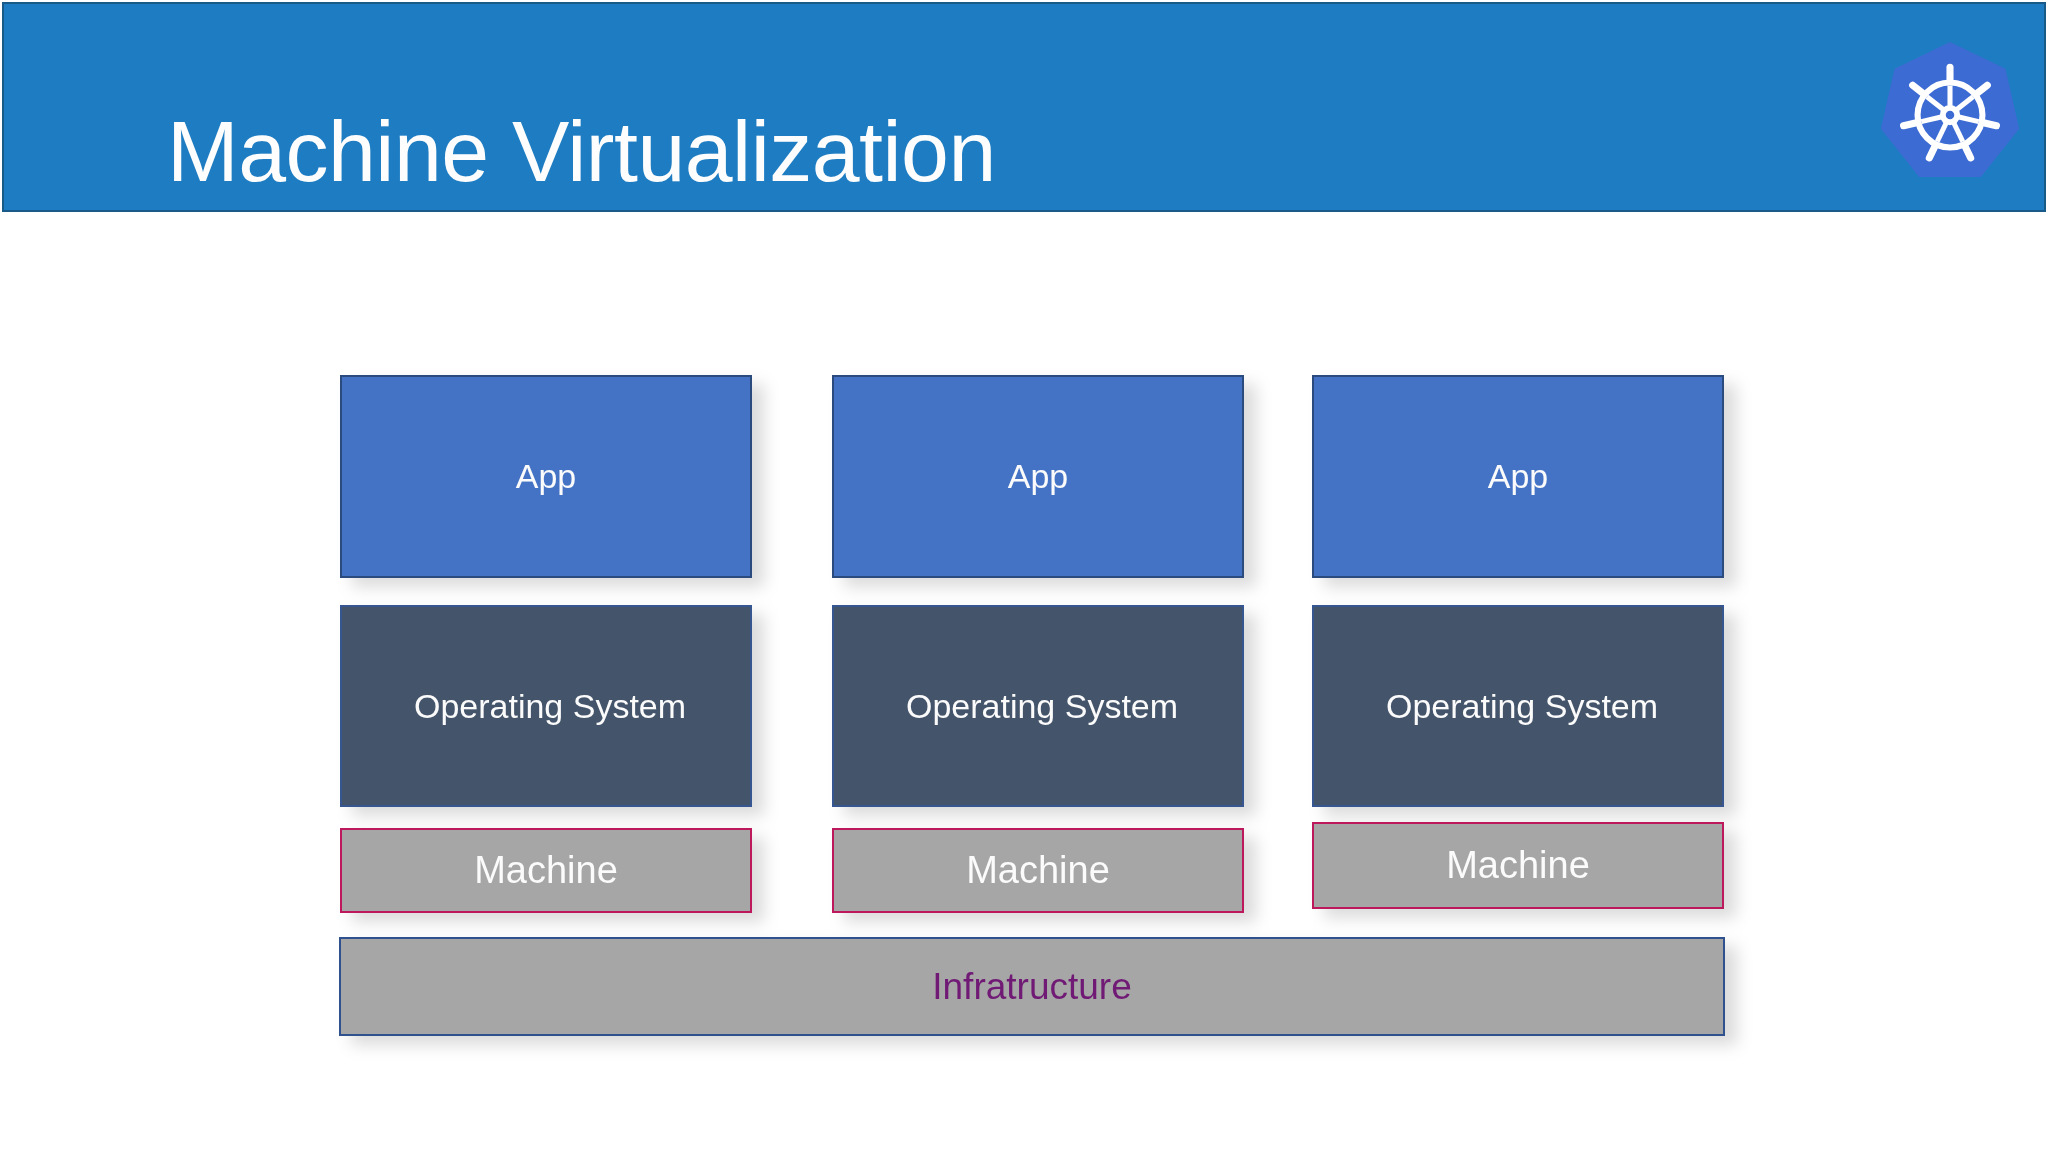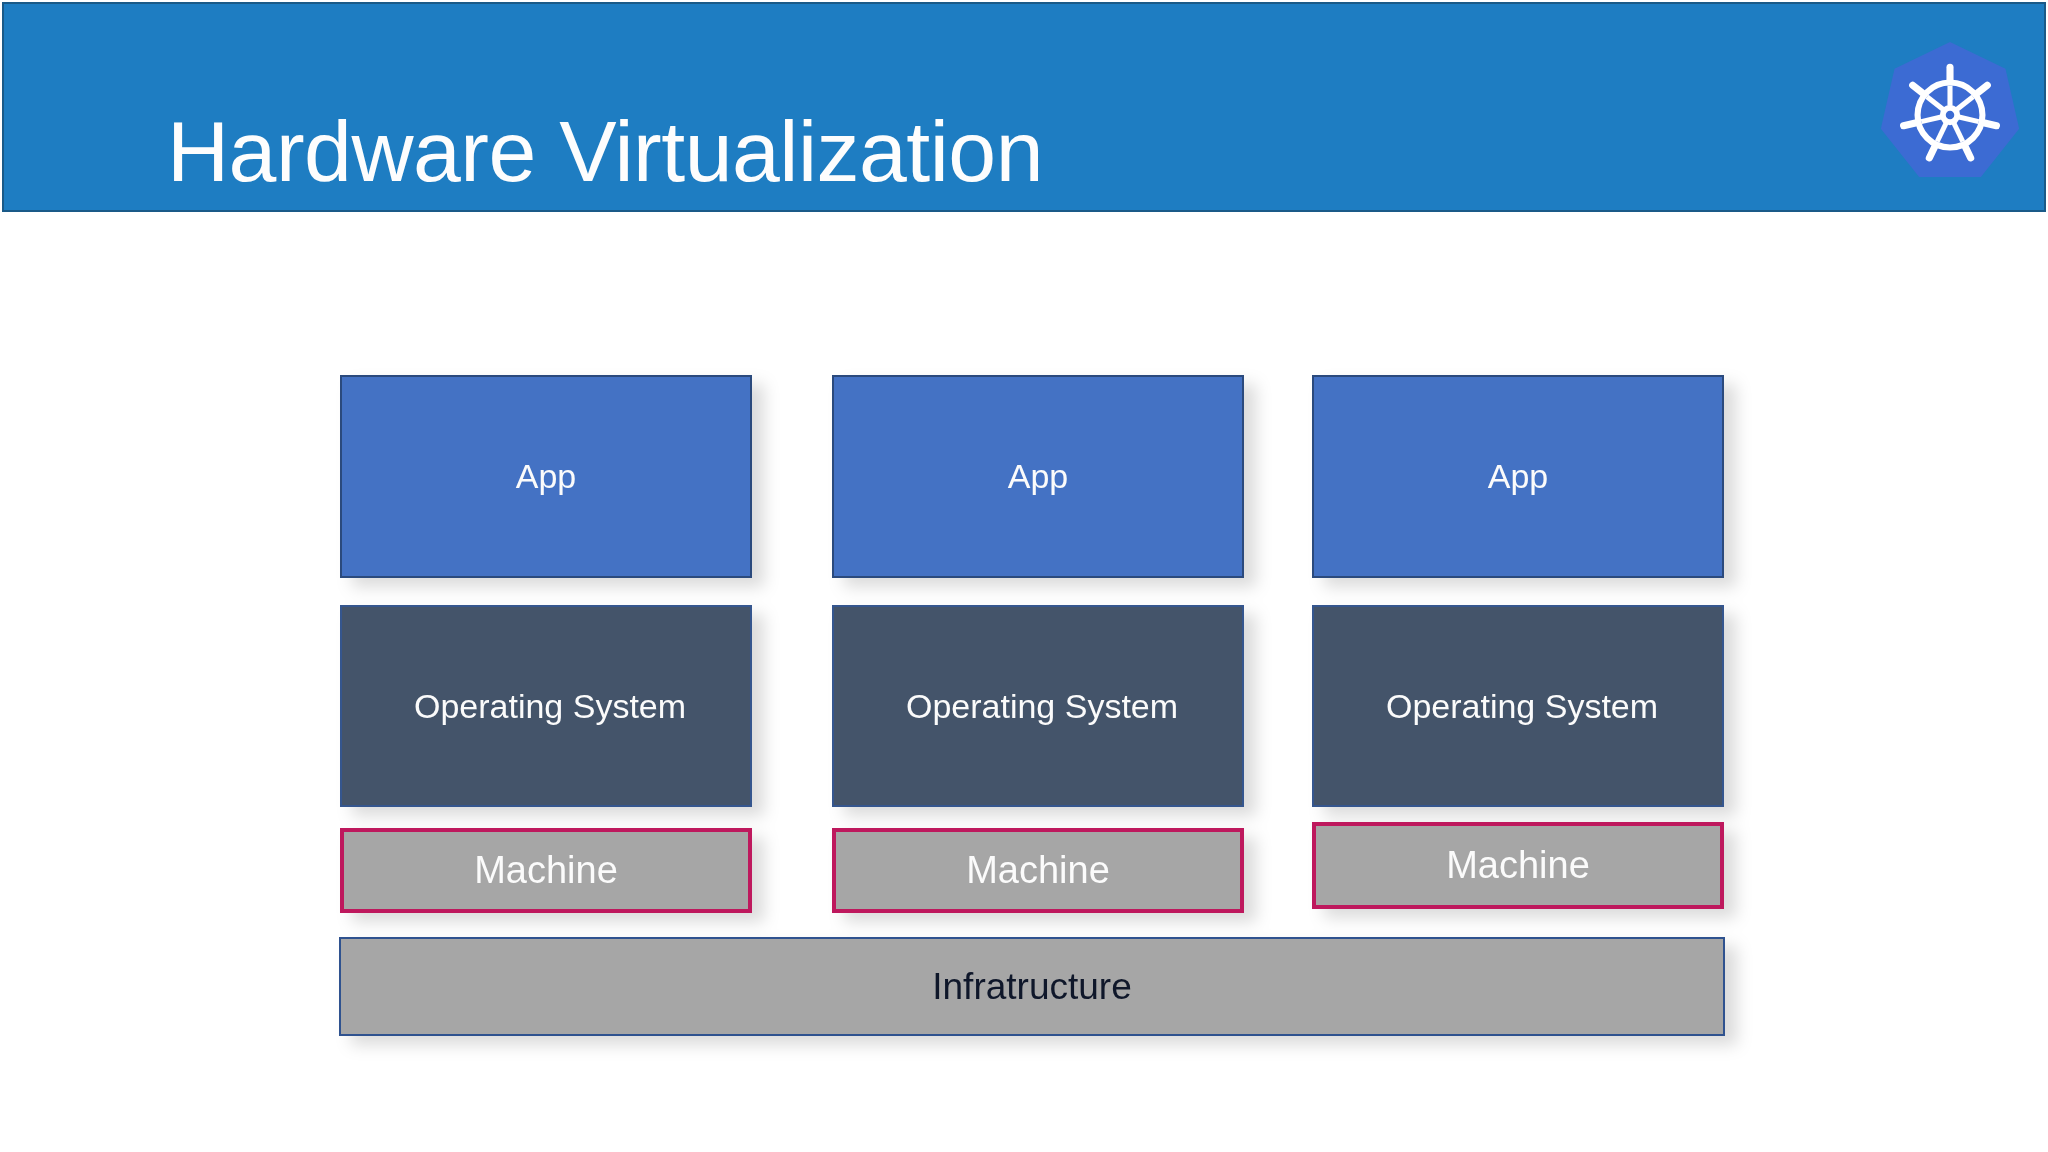--- a/index.html
+++ b/index.html
@@ -88,50 +88,50 @@
     height: 202px;
     background: #44546A;
     border: 2px solid #35568E;
     font-size: 34px;
     padding-left: 8px;
   }
   .machine-box {
     top: 453px;
     height: 85px;
     background: #A6A6A6;
-    border: 4px solid #be185d;
+    border: 2px solid #be185d;
     font-size: 38px;
   }
   .stack.s3 .machine-box {
     top: 447px;
     height: 87px;
   }
   .infrastructure-box {
     position: absolute;
     left: 339px;
     top: 937px;
     width: 1386px;
     height: 99px;
     box-sizing: border-box;
     background: #A6A6A6;
     border: 2px solid #2F528F;
     display: flex;
     align-items: center;
     justify-content: center;
-    color: #0f172a;
+    color: #701a75;
     font-size: 37px;
   }
 </style>
 </head>
 <body>
 
 <div class="slide">
 
   <div class="header-bar">
-    <div class="page-title">Hardware Virtualization</div>
+    <div class="page-title">Machine Virtualization</div>
 
     <svg class="k8s-badge" viewBox="0 0 142 142" xmlns="http://www.w3.org/2000/svg">
       <polygon points="71,1 125.7,27.3 139.2,86.6 101.4,134.1 40.6,134.1 2.8,86.6 16.3,27.3" fill="#3C6BD3"></polygon>
 
       <circle cx="71" cy="73" r="32" fill="none" stroke="#ffffff" stroke-width="6"></circle>
 
       <g stroke="#ffffff" stroke-width="5">
         <line x1="71" y1="64" x2="71" y2="44"></line>
         <line x1="78" y1="67.4" x2="93.7" y2="54.9"></line>
         <line x1="79.8" y1="75" x2="99.3" y2="79.5"></line>

